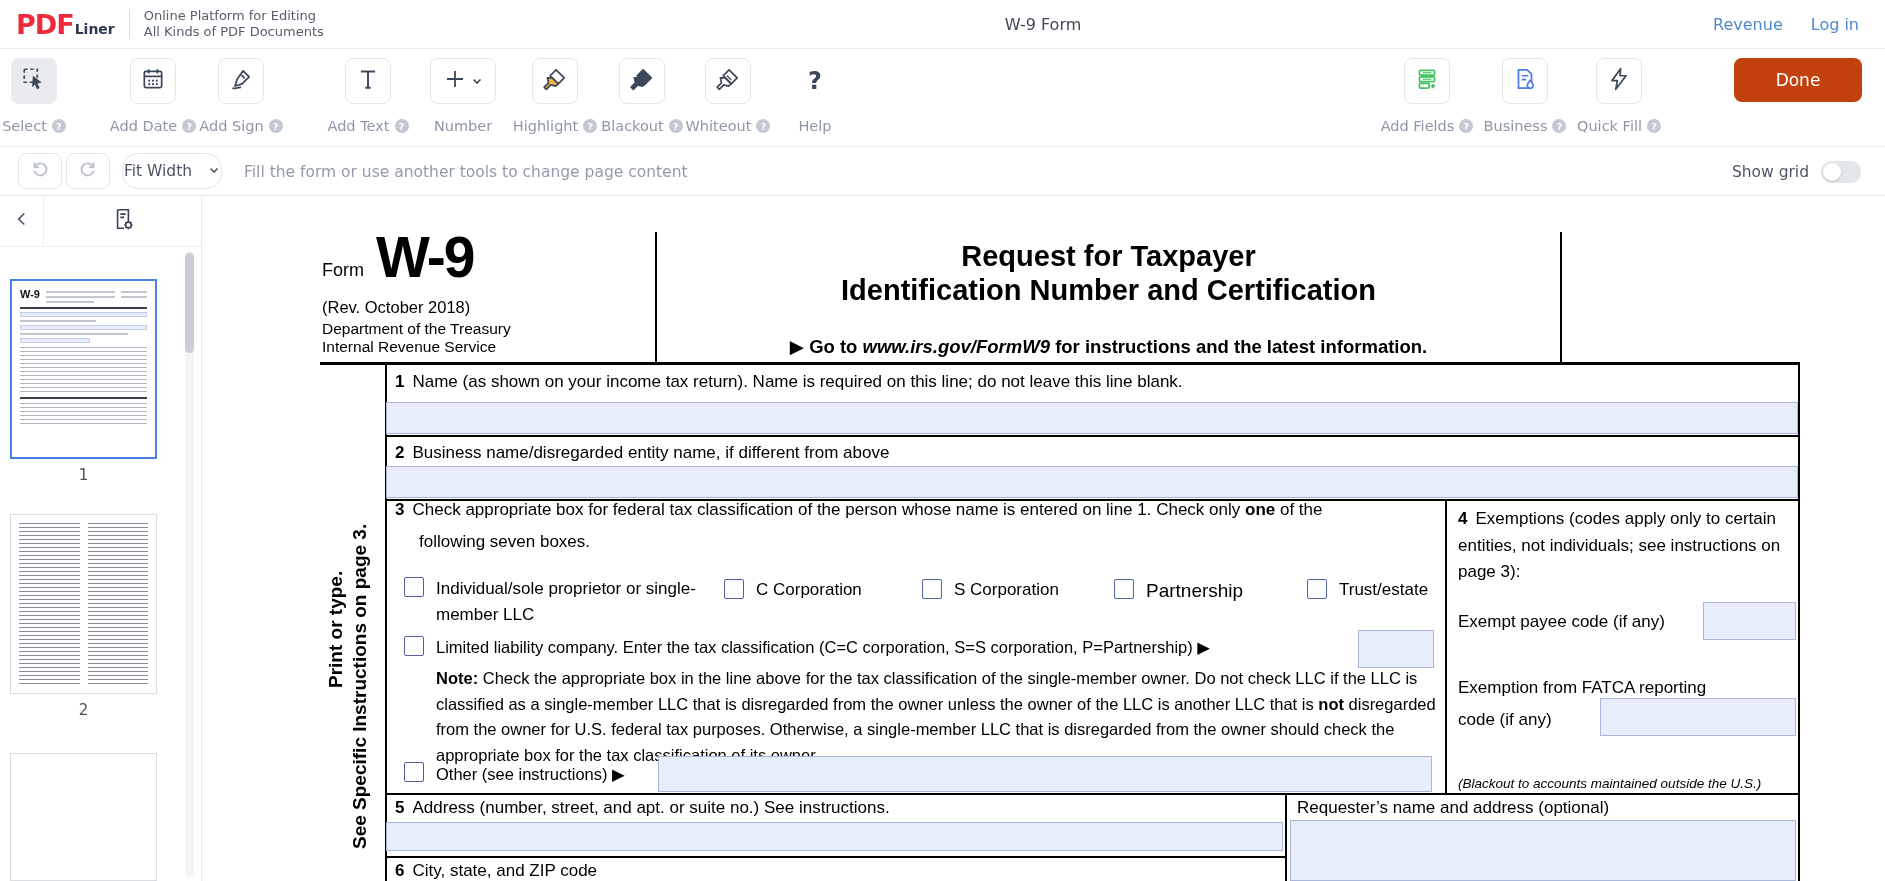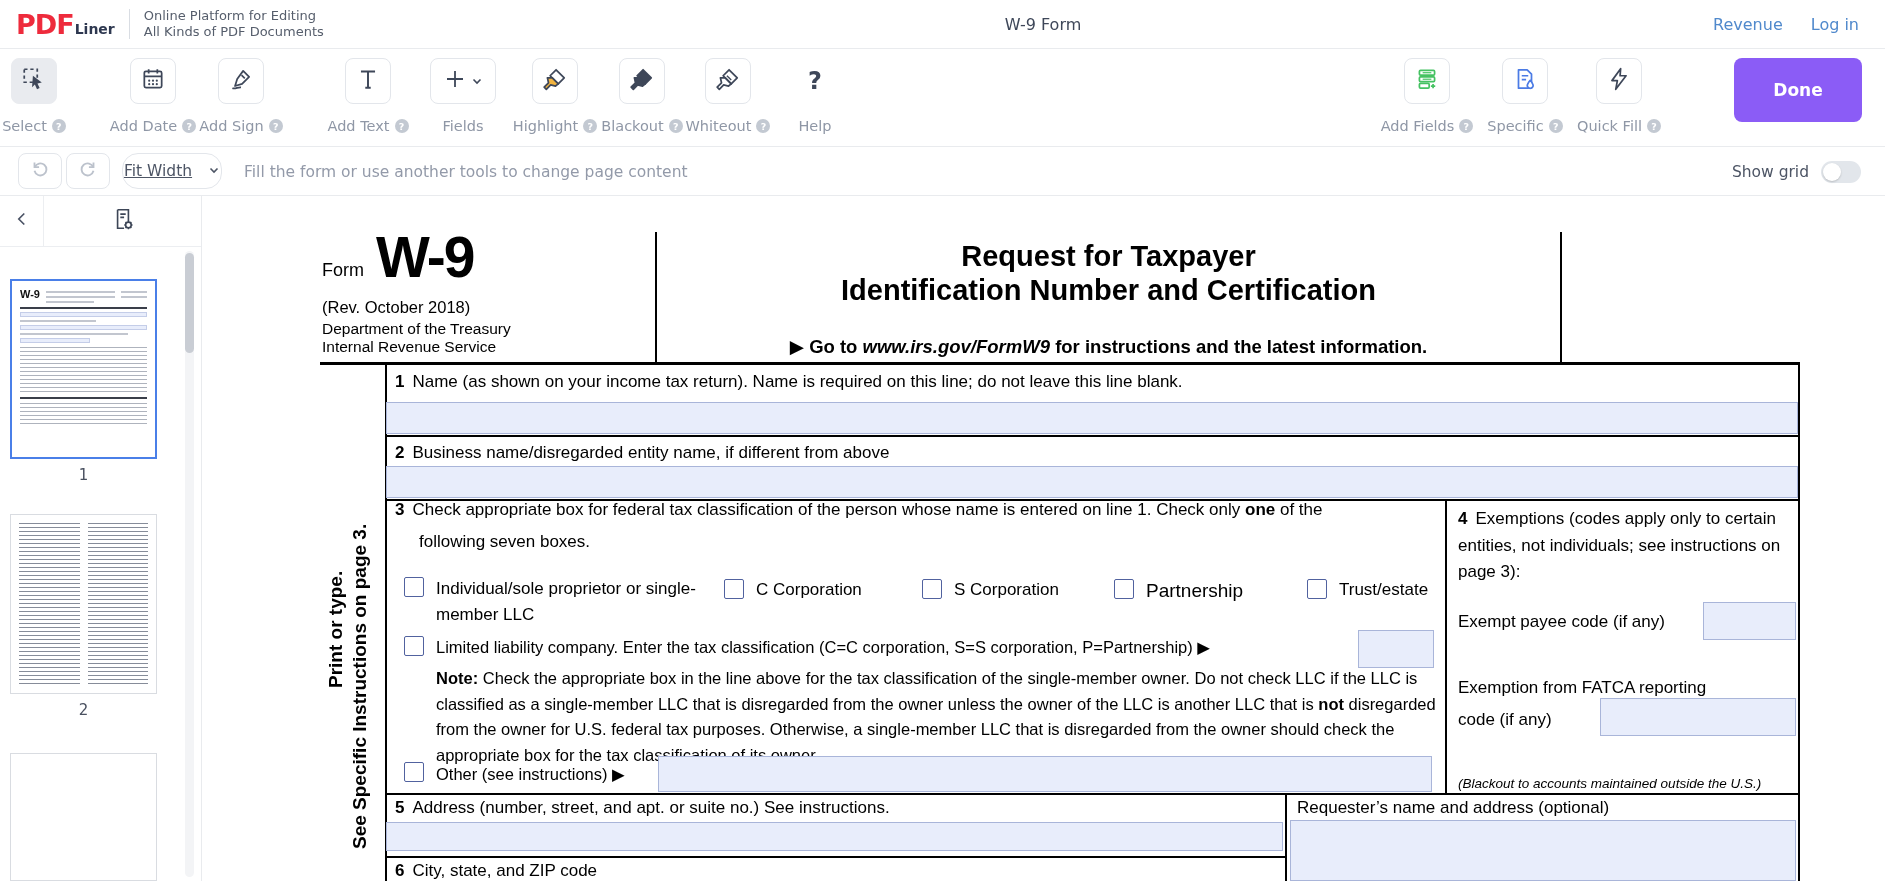--- a/index.html
+++ b/index.html
@@ -26,32 +26,32 @@
           align-items:center; cursor:pointer; }
   .tbtn { width:46px; height:46px; border:1px solid #e3e6eb; border-radius:8px; background:#fff;
           display:flex; align-items:center; justify-content:center; color:#3e4759; }
   .tbtn.active { background:#e9ebef; border-color:#e9ebef; }
   .tbtn.wide { width:66px; }
   .tlabel { margin-top:14px; font-size:14.5px; color:#8f97a6; white-space:nowrap;
             display:flex; align-items:center; }
   .hb { display:inline-flex; align-items:center; justify-content:center; width:14px; height:14px;
         border-radius:50%; background:#c3c9d2; color:#fff; font-size:9.5px; font-weight:bold;
         margin-left:5px; }
-  .done-btn { position:absolute; left:1734px; top:9px; width:128px; height:64px; border:none;
-              border-radius:8px; background:#8b5cf6; color:#fff; font-size:17px; font-weight:bold;
+  .done-btn { position:absolute; left:1734px; top:9px; width:128px; height:44px; border:none;
+              border-radius:8px; background:#c2410c; color:#fff; font-size:17px; font-weight:normal;
               font-family:inherit; cursor:pointer; }
 
   
   .subbar { position:relative; height:49px; border-bottom:1px solid #e9ebee; background:#fff; }
   .sq-btn { position:absolute; top:6px; width:44px; height:36px; border:1px solid #e3e6eb;
             border-radius:8px; background:#fff; display:flex; align-items:center;
             justify-content:center; color:#bcc2cc; cursor:pointer; }
   .fitw { position:absolute; left:122px; top:6px; width:100px; height:36px; border:1px solid #e3e6eb;
           border-radius:16px; background:#fff; display:flex; align-items:center; justify-content:center;
-          gap:16px; color:#4d5565; font-size:15.5px; cursor:pointer;text-decoration:underline; }
+          gap:16px; color:#4d5565; font-size:15.5px; cursor:pointer; }
   .hint { position:absolute; left:244px; top:0; height:49px; display:flex; align-items:center;
           color:#939aa9; font-size:15.5px; }
   .gridctl { position:absolute; right:24px; top:0; height:49px; display:flex; align-items:center; gap:12px; }
   .gridctl .glabel { color:#4d5565; font-size:15.5px; }
   .toggle { width:40px; height:22px; border-radius:11px; background:#e2e6eb; position:relative; cursor:pointer; }
   .knob { position:absolute; left:2px; top:2px; width:18px; height:18px; border-radius:50%;
           background:#fff; box-shadow:0 1px 2px rgba(0,0,0,.18); }
 
   
   .body { position:relative; height:685px; background:#fff; overflow:hidden; }
@@ -186,21 +186,21 @@
           <span>
         <svg width="24" height="24" viewBox="0 0 24 24" fill="none" stroke="#3e4759" stroke-width="1.8">
           <path d="M12 4v16M4 12h16"></path>
         </svg></span>
         <span style="margin-left:4px">
         <svg width="12" height="12" viewBox="0 0 12 12" fill="none" stroke="#3e4759" stroke-width="1.6">
           <path d="M2.5 4.5L6 8l3.5-3.5"></path>
         </svg></span>
         </div>
       <div class="tlabel">
-          <span>Fields</span>
+          <span>Number</span>
         </div>
     </div>
 
     <div class="tool" style="left:505px">
       <div class="tbtn">
           <span>
         <svg width="26" height="26" viewBox="0 0 24 24" fill="none" stroke="#3e4759" stroke-width="1.6" stroke-linejoin="round">
           <path d="M13 3.5l7.5 7.5-5.5 5.5-7.5-7.5z"></path>
           <path d="M9.5 11l5.5 5.5-2.5 2-4.5-1-4 4-2-2 4-4-1-4.5z" fill="#f2b440" stroke="#3e4759"></path>
         </svg></span>
@@ -270,21 +270,21 @@
     <div class="tool" style="left:1475px">
       <div class="tbtn">
           <span>
         <svg width="26" height="26" viewBox="0 0 24 24" fill="none" stroke="#4b7be5" stroke-width="1.6" stroke-linejoin="round">
           <path d="M6 3.5h8l4 4v13H6z"></path>
           <path d="M9 9h6M9 12.5h4"></path>
           <path d="M16.8 13.2c1.8 2.3 2.7 3.5 2.7 4.7a2.7 2.7 0 1 1-5.4 0c0-1.2.9-2.4 2.7-4.7z" fill="#fff"></path>
         </svg></span>
         </div>
       <div class="tlabel">
-          <span>Specific</span>
+          <span>Business</span>
           <span class="hb">?</span>
         </div>
     </div>
 
     <div class="tool" style="left:1569px">
       <div class="tbtn">
           <span>
         <svg width="26" height="26" viewBox="0 0 24 24" fill="none" stroke="#3e4759" stroke-width="1.6" stroke-linejoin="round">
           <path d="M13.5 2.5L5.5 13.5h5L9 21.5l9.5-12.5h-5.5z"></path>
         </svg></span>

